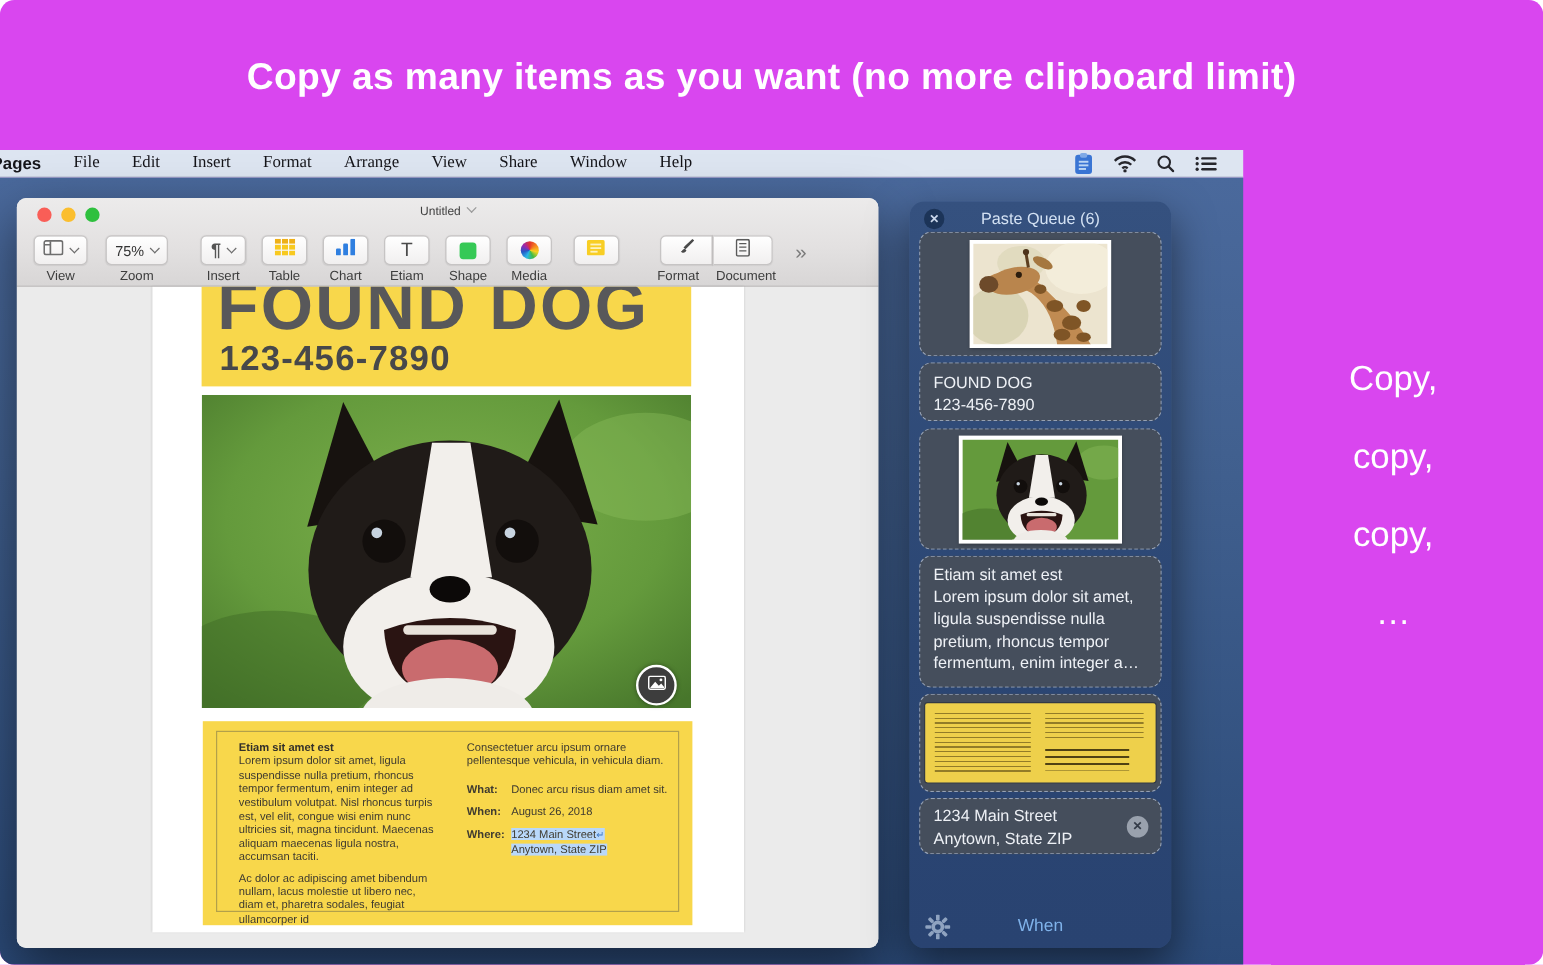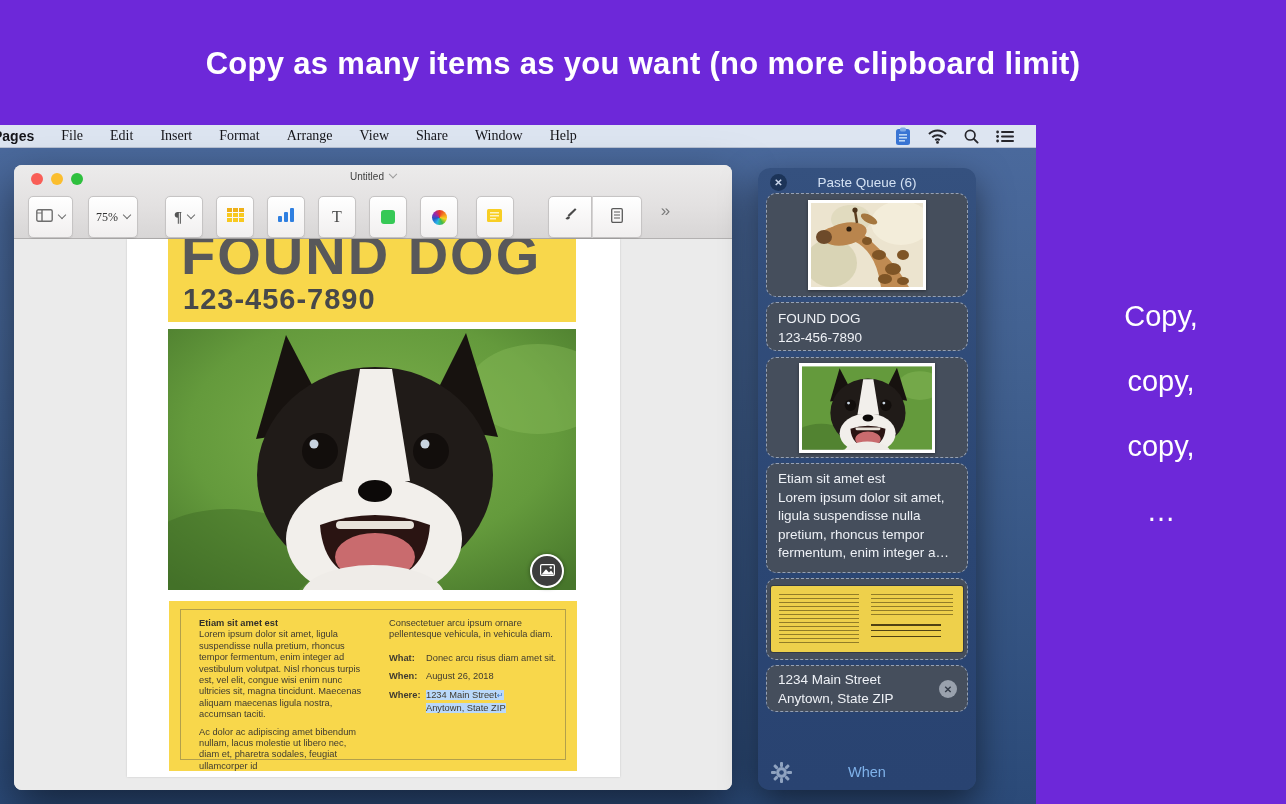--- a/index.html
+++ b/index.html
@@ -1,19 +1,19 @@
 <!DOCTYPE html>
 <html><head>
 <meta charset="utf-8">
 <style>
   * { margin:0; padding:0; box-sizing:border-box; }
   html,body { width:1286px; height:804px; overflow:hidden; }
   body { font-family:"Liberation Sans", sans-serif; }
 
-  .stage { position:relative; width:1286px; height:804px; background:#6d28d9; overflow:hidden; }
+  .stage { position:relative; width:1286px; height:804px; background:#d946ef; overflow:hidden;border-radius:12px; }
 
   
   .banner-headline {
     position:absolute; top:46px; left:0; width:1286px; text-align:center;
     color:#ffffff; font-size:31px; font-weight:bold; letter-spacing:.3px;
   }
   .side-note {
     position:absolute; left:1036px; top:286px; width:250px; text-align:center;
     color:#ffffff; font-weight:normal; font-size:29px;
   }
@@ -54,26 +54,25 @@
   .tl-green { left:57px; background:#2ec03e; }
   .win-title { position:absolute; top:6px; left:0; width:100%; text-align:center;
     font-size:10px; color:#3e3e3e; }
   .win-title .chev { display:inline-block; width:6px; height:6px; border-right:1.5px solid #9a9a9a;
     border-bottom:1.5px solid #9a9a9a; transform:rotate(45deg) translate(-2px,-2px); margin-left:6px; }
 
   .toolbar { position:absolute; top:27px; left:0; width:100%; height:47px;
     display:flex; align-items:flex-start; padding:4px 0 0 14px; }
   .tb-group { display:flex; flex-direction:column; align-items:center; }
   .tb-btn {
-    height:42px; min-width:38px; padding:0 7px;
+    height:25px; min-width:38px; padding:0 7px;
     background:linear-gradient(#ffffff,#f1efef);
     border:1px solid #c6c4c4; border-radius:5px;
     display:flex; align-items:center; justify-content:center;
     box-shadow:0 .5px 1px rgba(0,0,0,.08);
-    font-family:Liberation Serif, serif;
   }
   .tb-label { font-size:11px; color:#3d3d3d; margin-top:3px; }
   .chev-dn { width:6px; height:6px; border-right:1.5px solid #6e6e6e; border-bottom:1.5px solid #6e6e6e;
     transform:rotate(45deg); margin-left:6px; margin-top:-4px; }
   .zoom-text { font-size:12px; color:#333; }
   .glyph-p { font-size:15px; color:#555; font-weight:bold; }
   .glyph-t { font-size:16px; color:#4a4a4a; }
   .shape-sq { width:14px; height:14px; background:#36c956; border-radius:3px; }
   .media-wheel { width:15px; height:15px; border-radius:50%;
     background:conic-gradient(#e4342c,#f58220,#f7d21e,#3dbb48,#29b6e8,#2458c5,#9b27af,#e4342c); }

